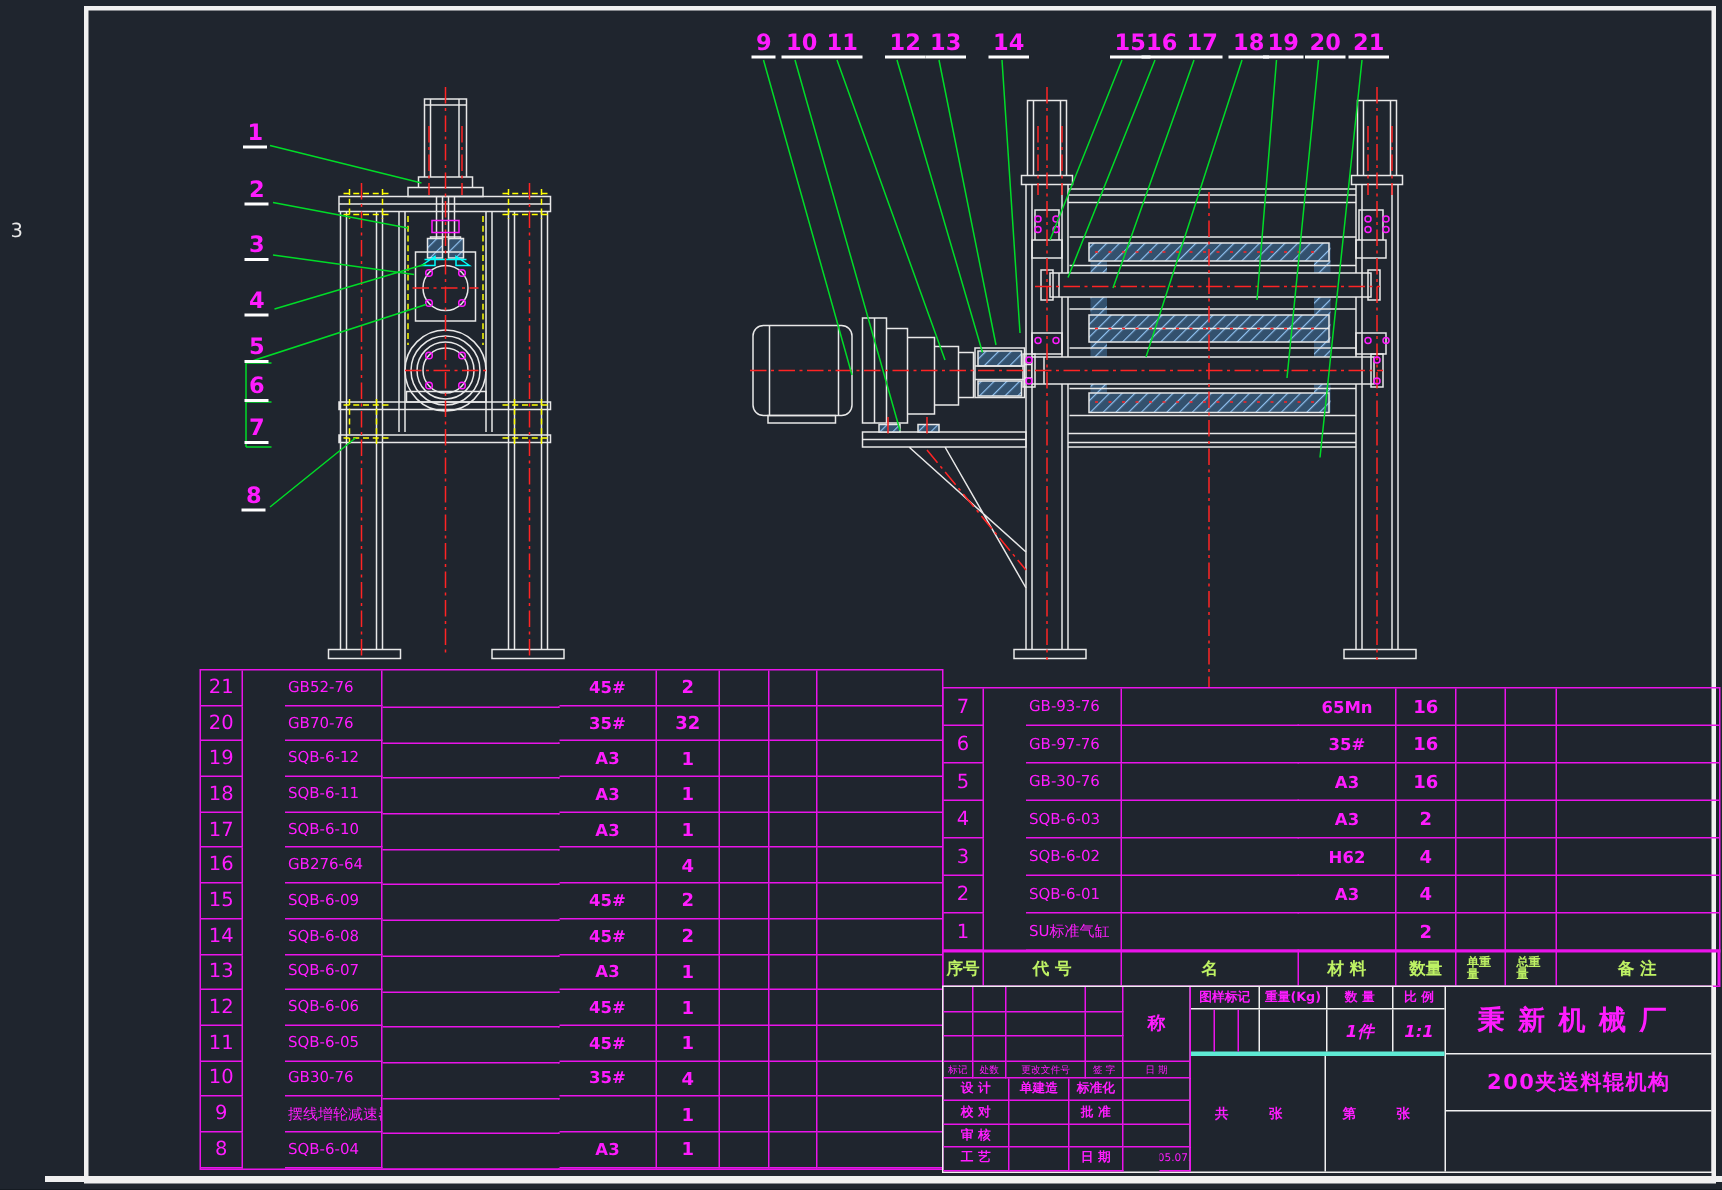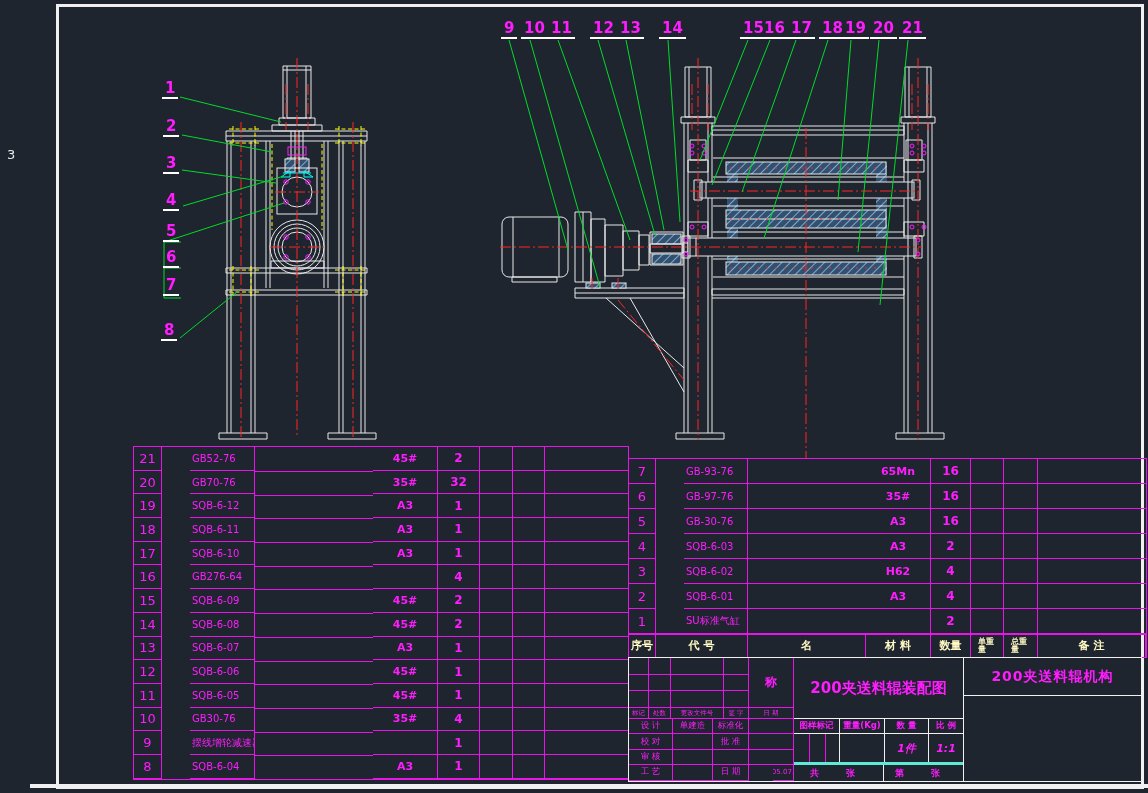--- a/index.html
+++ b/index.html
@@ -22,38 +22,38 @@
   .bom .cell{border-right:1px solid #ea14ea;border-bottom:1px solid #ea14ea;display:flex;align-items:center;
              font-size:11px;overflow:hidden;white-space:nowrap;padding:0 2px;}
   .bom .c0{justify-content:center;font-size:13px;}
   .bom .c1{font-size:10px;margin-left:28px;}
   .bom .c2{font-weight:bold;font-size:11.5px;margin-top:24px;}
   .bom .c3{justify-content:center;font-weight:bold;}
   .bom .c4{justify-content:center;font-weight:bold;font-size:12px;}
   .bom .c7{border-right:none;}
 
   #bom-header{left:628px;top:633px;width:517px;height:23px;position:absolute;display:grid;
-              grid-template-columns:27px 92px 118px 65px 40px 33px 34px 108px;border:1px solid #ea14ea;color:#fef9c3;}
+              grid-template-columns:27px 92px 118px 65px 40px 33px 34px 108px;border:1px solid #ea14ea;color:#bef264;}
   #bom-header .hcell{border-right:1px solid #ea14ea;display:flex;align-items:center;justify-content:center;
               font-size:11px;font-weight:bold;white-space:nowrap;overflow:hidden;}
   #bom-header .tiny{font-size:8px;white-space:normal;line-height:8px;text-align:left;word-break:break-all;padding:0 7px;}
 
   
   #title-block{position:absolute;left:628px;top:657px;width:512px;height:123px;display:flex;
                border:1px solid #f0f0f0;color:#ff1cff;}
   .tb-left{width:165px;height:100%;box-sizing:border-box;border-right:1px solid #f0f0f0;}
   .tb-mid{width:170px;height:100%;box-sizing:border-box;border-right:1px solid #f0f0f0;display:flex;flex-direction:column;}
   .tb-right{flex:1;height:100%;display:flex;flex-direction:column;}
   .rev-grid{display:grid;grid-template-columns:20px 22px 53px 25px 45px;grid-auto-rows:16.6px;height:50px;}
   .rev-grid div{border-right:1px solid #ea14ea;border-bottom:1px solid #ea14ea;font-size:9px;display:flex;align-items:center;justify-content:center;}
   .rev-name{grid-column:5;grid-row:1/4;font-size:12px !important;font-weight:bold;}
   .rev-head{display:grid;grid-template-columns:20px 22px 53px 25px 45px;height:11px;}
   .rev-head div{border-right:1px solid #ea14ea;border-bottom:1px solid #ea14ea;font-size:6.5px;display:flex;align-items:center;justify-content:center;white-space:nowrap;overflow:hidden;}
   .sig-grid{display:grid;grid-template-columns:44px 40px 36px 45px;grid-auto-rows:15.4px;}
-  .sig-grid div{border-right:1px solid #ea14ea;border-bottom:1px solid #ea14ea;font-size:8.5px;font-weight:normal;
+  .sig-grid div{border-right:1px solid #ea14ea;border-bottom:1px solid #ea14ea;font-size:8.5px;font-weight:bold;
                 display:flex;align-items:center;justify-content:center;white-space:nowrap;overflow:hidden;}
   .sig-grid .dt{font-size:7px;font-weight:normal;margin-left:24px;}
   .tb-title{height:61px;box-sizing:border-box;border-bottom:1px solid #f0f0f0;display:flex;align-items:center;justify-content:center;
             font-size:15px;font-weight:bold;white-space:nowrap;}
   .stamp-head{display:flex;height:15px;box-sizing:border-box;border-bottom:1px solid #f0f0f0;}
   .stamp-head div{border-right:1px solid #f0f0f0;font-size:8.5px;font-weight:bold;display:flex;align-items:center;justify-content:center;white-space:nowrap;overflow:hidden;}
   .stamp-vals{display:flex;height:31px;box-sizing:border-box;border-bottom:3px solid #5eead4;}
   .stamp-vals div{border-right:1px solid #ea14ea;font-size:11px;font-style:italic;font-weight:bold;display:flex;align-items:center;justify-content:center;}
   .sheet-row{display:flex;flex:1;}
   .sheet-row div{font-size:9px;font-weight:bold;display:flex;align-items:center;justify-content:center;letter-spacing:12px;}
@@ -461,21 +461,20 @@
         <div></div>
         <div></div>
         <div>工 艺</div>
         <div></div>
         <div>日 期</div>
         <div class="dt">2005.07.18</div>
       </div>
     </div>
 
     <div class="tb-mid">
-      <div class="tb-title">200夹送料辊装配图</div>
       <div class="stamp-head">
         <div style="width:45px">图样标记</div>
         <div style="width:44px">重量(Kg)</div>
         <div style="width:43px">数 量</div>
         <div style="flex:1;border-right:none">比 例</div>
       </div>
       <div class="stamp-vals">
         <div style="width:15px"></div>
         <div style="width:15px"></div>
         <div style="width:13px;border-right:1px solid #f0f0f0"></div>
@@ -483,16 +482,17 @@
         <div style="width:43px;border-right:1px solid #f0f0f0">1件</div>
         <div style="flex:1;border-right:none">1:1</div>
       </div>
       <div class="sheet-row">
         <div style="width:89px;border-right:1px solid #f0f0f0">共 张</div>
         <div style="flex:1">第 张</div>
       </div>
     </div>
 
     <div class="tb-right">
+      <div class="tb-company">秉新机械厂</div>
       <div class="tb-project">200夹送料辊机构</div>
     </div>
   </div>
 </div>
 
 </body></html>

